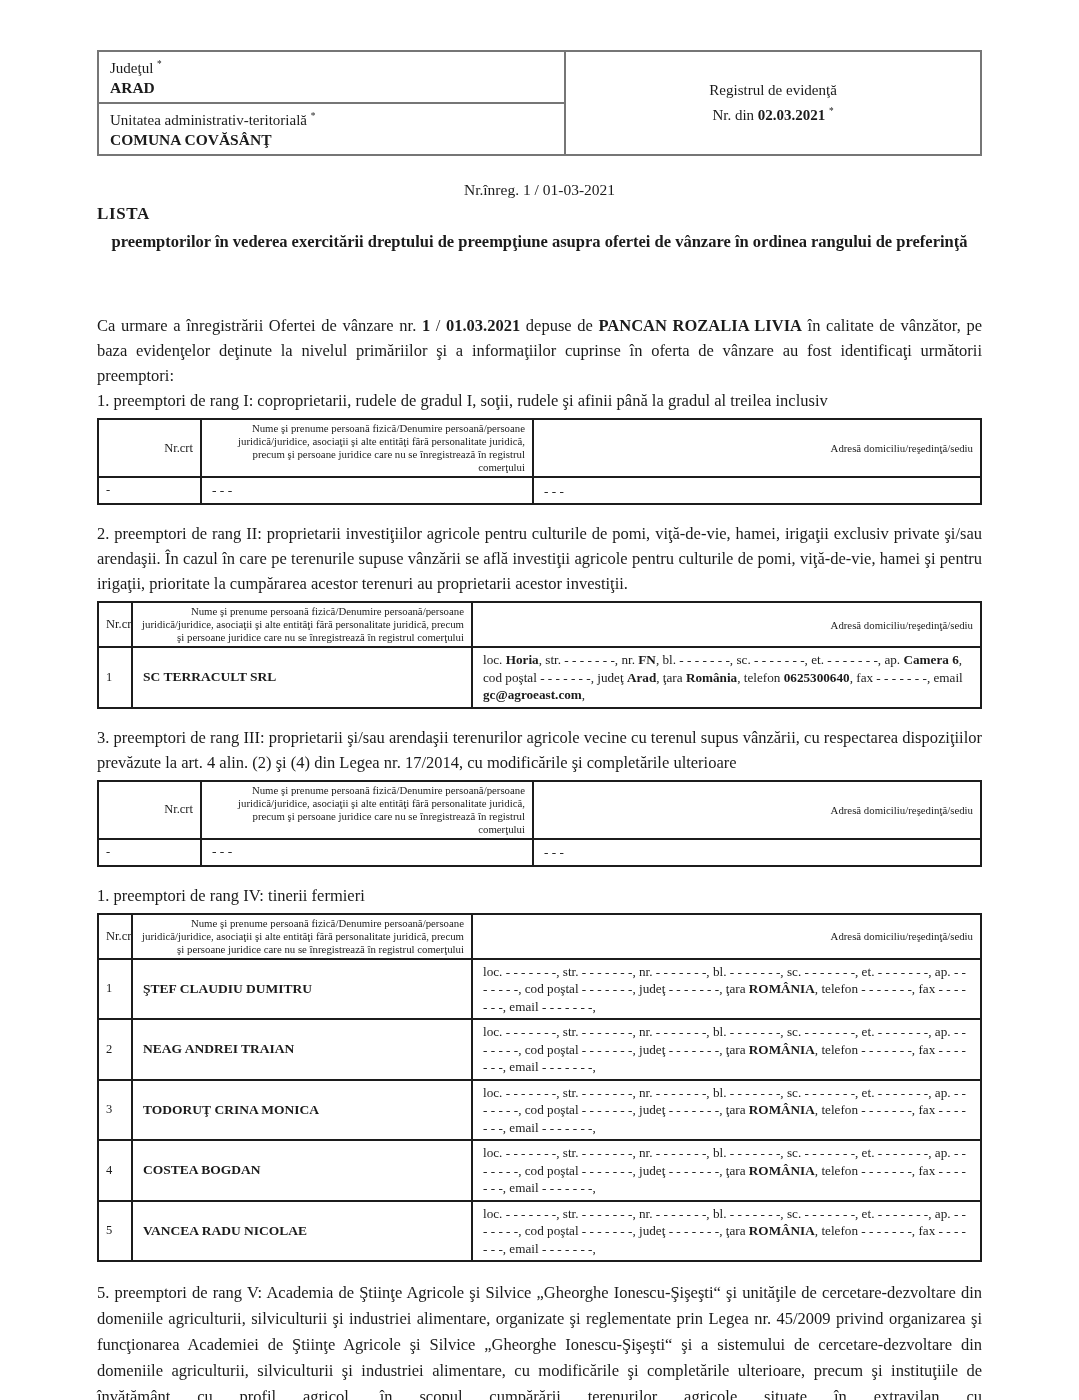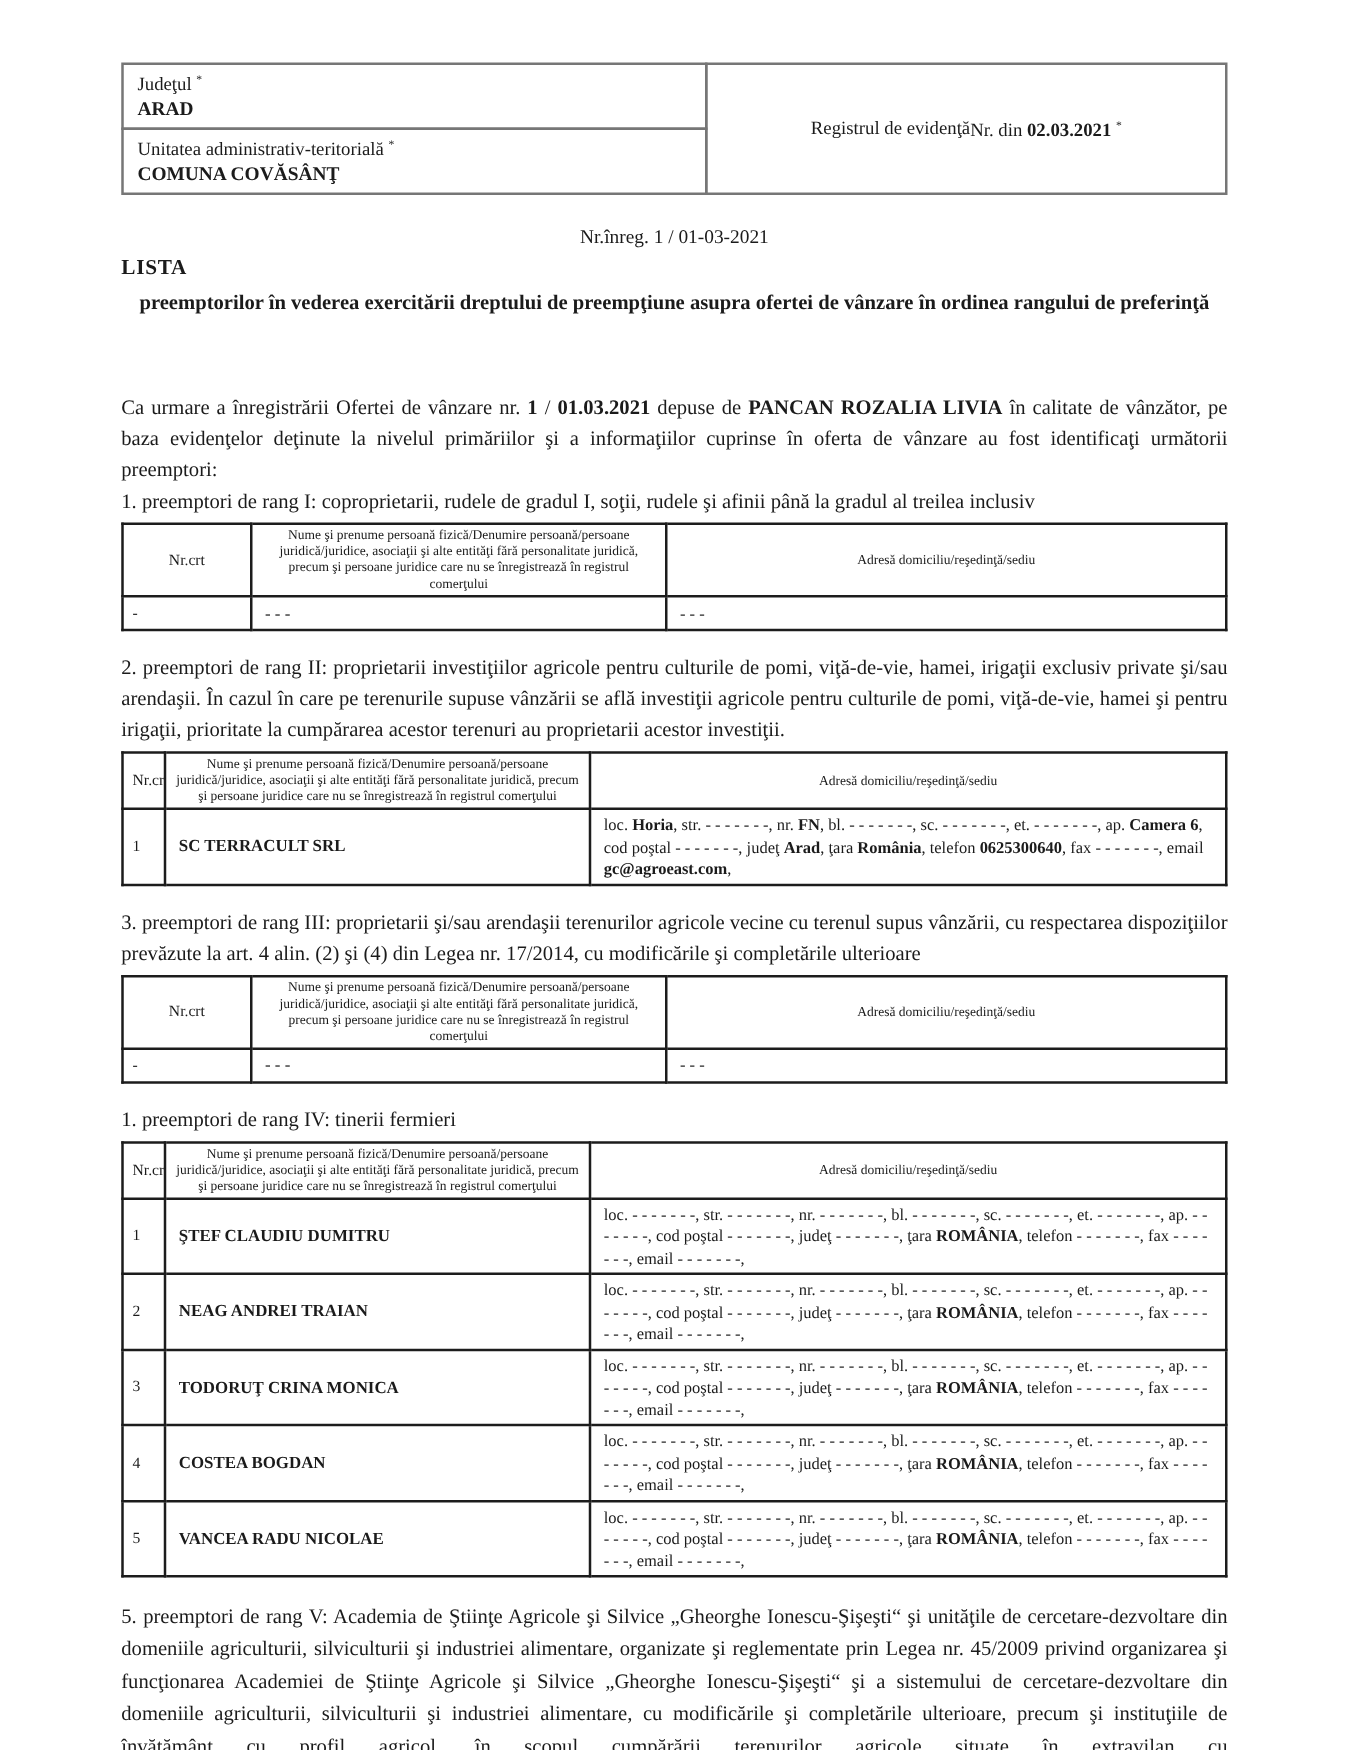--- a/index.html
+++ b/index.html
@@ -13,40 +13,40 @@
   b{font-weight:bold;text-align:right;}
 
   
   .hdr{display:flex;align-items:stretch;}
   .hdr-left{width:492px;display:flex;flex-direction:column;box-sizing:border-box;}
   .hbox{border:2px solid #767676;box-sizing:border-box;padding:3px 11px 5px 11px;
         font-size:15px;line-height:19px;flex:1;}
   .hbox + .hbox{margin-top:-2px;}
   .hbox .val{font-weight:bold;font-size:15.5px;}
   .hdr-right{width:438px;margin-left:-2px;border:2px solid #767676;box-sizing:border-box;
-        display:flex;flex-direction:row;justify-content:center;align-items:center;
+        display:flex;flex-direction:column;justify-content:center;align-items:center;
         text-align:center;font-size:15px;line-height:21px;}
 
   
   .regline{margin-top:24px;text-align:center;font-size:15.5px;line-height:19px;}
   .doc-title{margin-top:5px;font-weight:bold;font-size:17px;letter-spacing:.6px;}
   .doc-subtitle{margin-top:5px;text-align:center;font-weight:bold;font-size:16.5px;line-height:26px;}
 
   
   .para{font-size:16.5px;line-height:25px;text-align:justify;margin:0;}
   .intro{margin-top:58px;}
   .sec-h{margin-top:0;}
   .m16{margin-top:16px;}
   .sec5{margin-top:18px;line-height:26px;text-align:justify;text-align-last:justify;}
 
   
   table.tbl{border-collapse:collapse;width:100%;table-layout:fixed;margin-top:5px;}
   table.tbl th,table.tbl td{border:2px solid #1c1c1c;vertical-align:middle;
         box-sizing:border-box;overflow:hidden;}
-  table.tbl th{font-weight:normal;text-align:center;padding:2px 7px;}
+  table.tbl th{font-weight:normal;text-align:right;padding:2px 7px;}
   th.c0{font-size:12.5px;}
   th.c1{font-size:10.8px;line-height:13px;text-align:justify;padding:2px 6px;}
   th.c2{font-size:10.8px;margin-left:48px;}
   td.c0{font-size:12.5px;padding:4px 7px;}
   td.c1{font-size:13.5px;padding:4px 10px;}
   td.c2{font-size:13.2px;line-height:17.5px;padding:3px 10px;}
   .t13 .c0{width:103px;}
   .t13 .c1{width:332px;}
   .t24 .c0{width:34px;}
   .t24 .c1{width:340px;}

